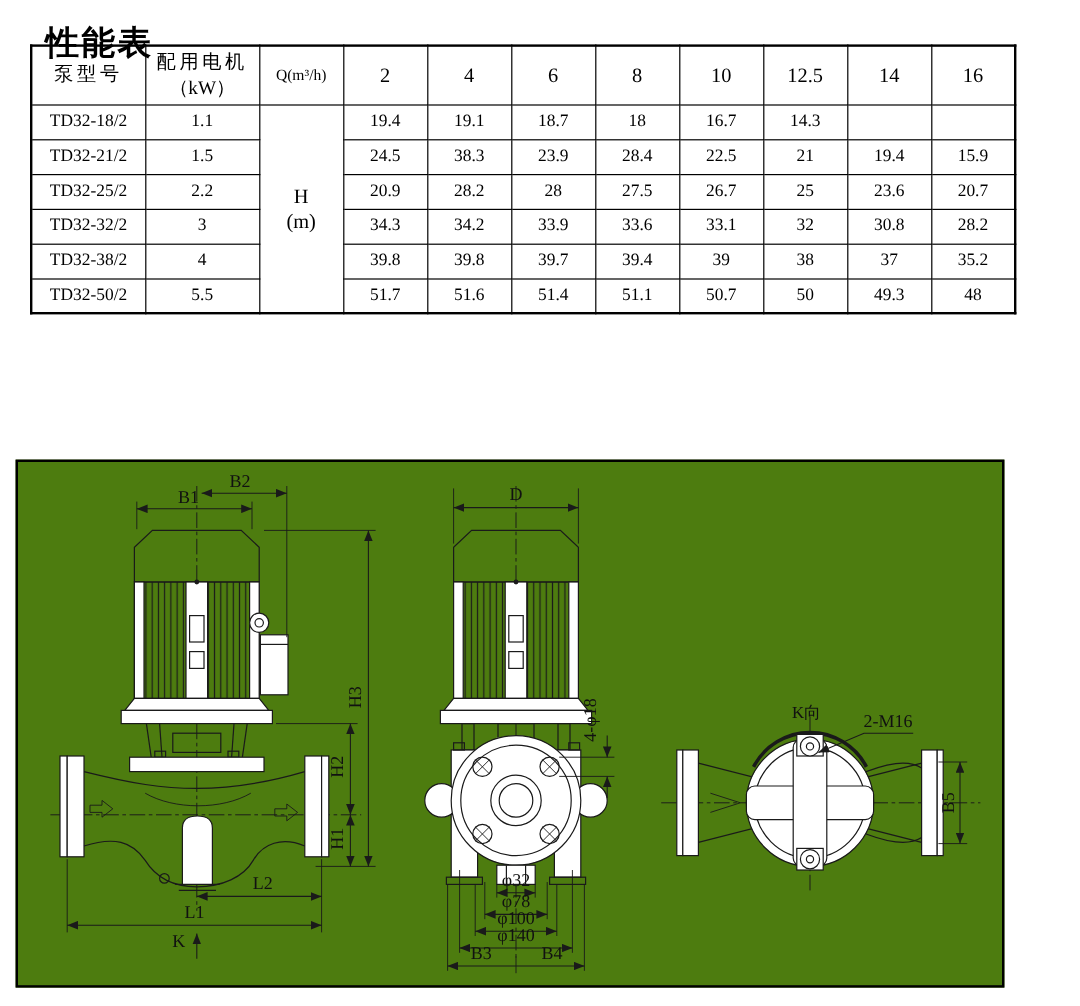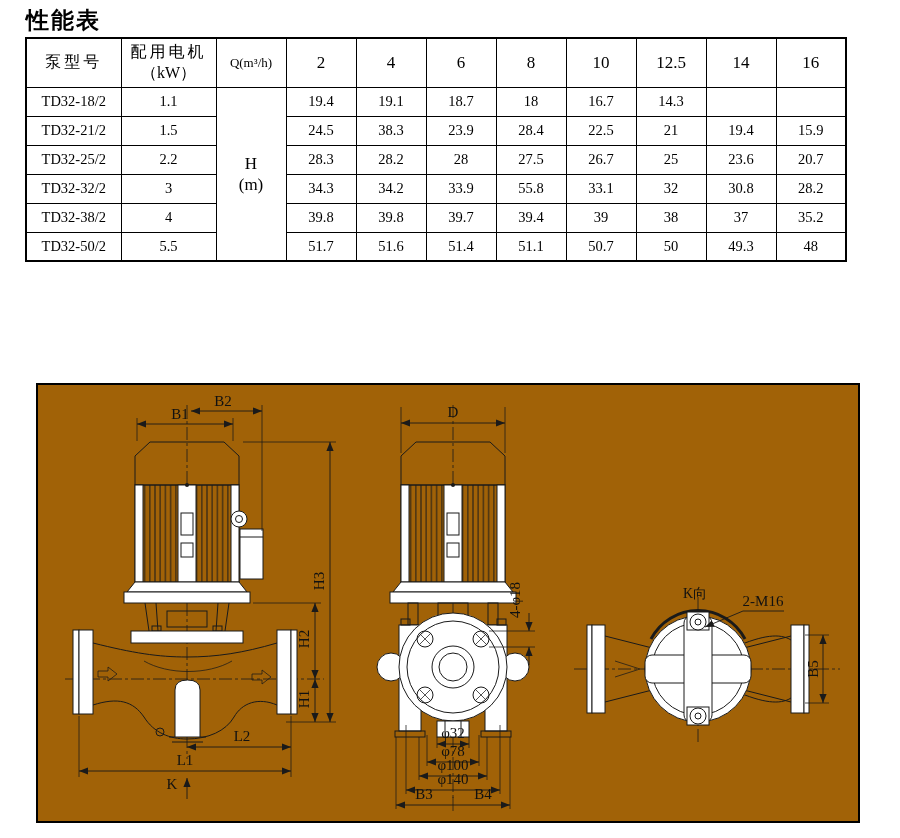--- a/index.html
+++ b/index.html
@@ -1,32 +1,32 @@
 <!DOCTYPE html>
 <html><head>
 <meta charset="utf-8">
 <style>
   html,body{margin:0;padding:0;background:#ffffff;}
   body{width:900px;height:838px;position:relative;font-family:"Liberation Serif",serif;color:#000;}
   .title{position:absolute;left:22px;top:1px;font-family:Liberation Serif, serif;
-         font-weight:bold;font-size:23px;letter-spacing:2px;margin:4px;}
+         font-weight:bold;font-size:28px;letter-spacing:2px;margin:16px;}
   table.perf{position:absolute;left:25px;top:37px;border-collapse:collapse;table-layout:fixed;
          width:820px;border:2px solid #000;}
   table.perf th,table.perf td{border:1px solid #000;text-align:center;vertical-align:middle;
          padding:0;font-weight:normal;}
   thead tr{height:49px;}
   tbody tr{height:29px;}
   th.ch{font-size:16px;}
   th.ch .sp1{letter-spacing:3px;}
   th.num{font-size:17px;}
   th.q{font-size:13px;}
   td.c-model,td.c-power,td.c-val{font-size:14.5px;}
   td.c-hm{font-size:17px;line-height:1.25;}
-  .diagram-box{position:absolute;left:36px;top:383px;width:824px;height:440px;
-         border:2px solid #000;box-sizing:border-box;background:#a16207;}
+  .diagram-box{position:absolute;left:13px;top:383px;width:824px;height:440px;
+         border:2px solid #000;box-sizing:border-box;background:#4d7c0f;}
   
   svg .s{stroke:#1a1a1a;fill:none;stroke-width:1;}
   svg .sf{stroke:#1a1a1a;fill:#ffffff;stroke-width:1;}
   svg .thick{stroke:#1a1a1a;fill:none;stroke-width:3;}
   svg .thin{stroke:#1a1a1a;fill:none;stroke-width:0.75;}
   svg .dim{stroke:#1a1a1a;fill:none;stroke-width:0.9;marker-start:url(#ah);marker-end:url(#ah);}
   svg .dim1{stroke:#1a1a1a;fill:none;stroke-width:0.9;marker-end:url(#ah);}
   svg .cl{stroke:#1a1a1a;stroke-width:0.8;stroke-dasharray:13 3 3 3;fill:none;}
   svg text.lbl{font-family:"Liberation Serif",serif;font-size:15px;fill:#111;text-anchor:middle;}
   svg text.lbl.cjk{font-size:14px;}
@@ -94,36 +94,36 @@
         <td class="c-val">23.9</td>
         <td class="c-val">28.4</td>
         <td class="c-val">22.5</td>
         <td class="c-val">21</td>
         <td class="c-val">19.4</td>
         <td class="c-val">15.9</td>
       </tr>
       <tr>
         <td class="c-model">TD32-25/2</td>
         <td class="c-power">2.2</td>
-        <td class="c-val">28.3</td>
+        <td class="c-val">20.9</td>
         <td class="c-val">28.2</td>
         <td class="c-val">28</td>
         <td class="c-val">27.5</td>
         <td class="c-val">26.7</td>
         <td class="c-val">25</td>
         <td class="c-val">23.6</td>
         <td class="c-val">20.7</td>
       </tr>
       <tr>
         <td class="c-model">TD32-32/2</td>
         <td class="c-power">3</td>
         <td class="c-val">34.3</td>
         <td class="c-val">34.2</td>
         <td class="c-val">33.9</td>
-        <td class="c-val">55.8</td>
+        <td class="c-val">33.6</td>
         <td class="c-val">33.1</td>
         <td class="c-val">32</td>
         <td class="c-val">30.8</td>
         <td class="c-val">28.2</td>
       </tr>
       <tr>
         <td class="c-model">TD32-38/2</td>
         <td class="c-power">4</td>
         <td class="c-val">39.8</td>
         <td class="c-val">39.8</td>

